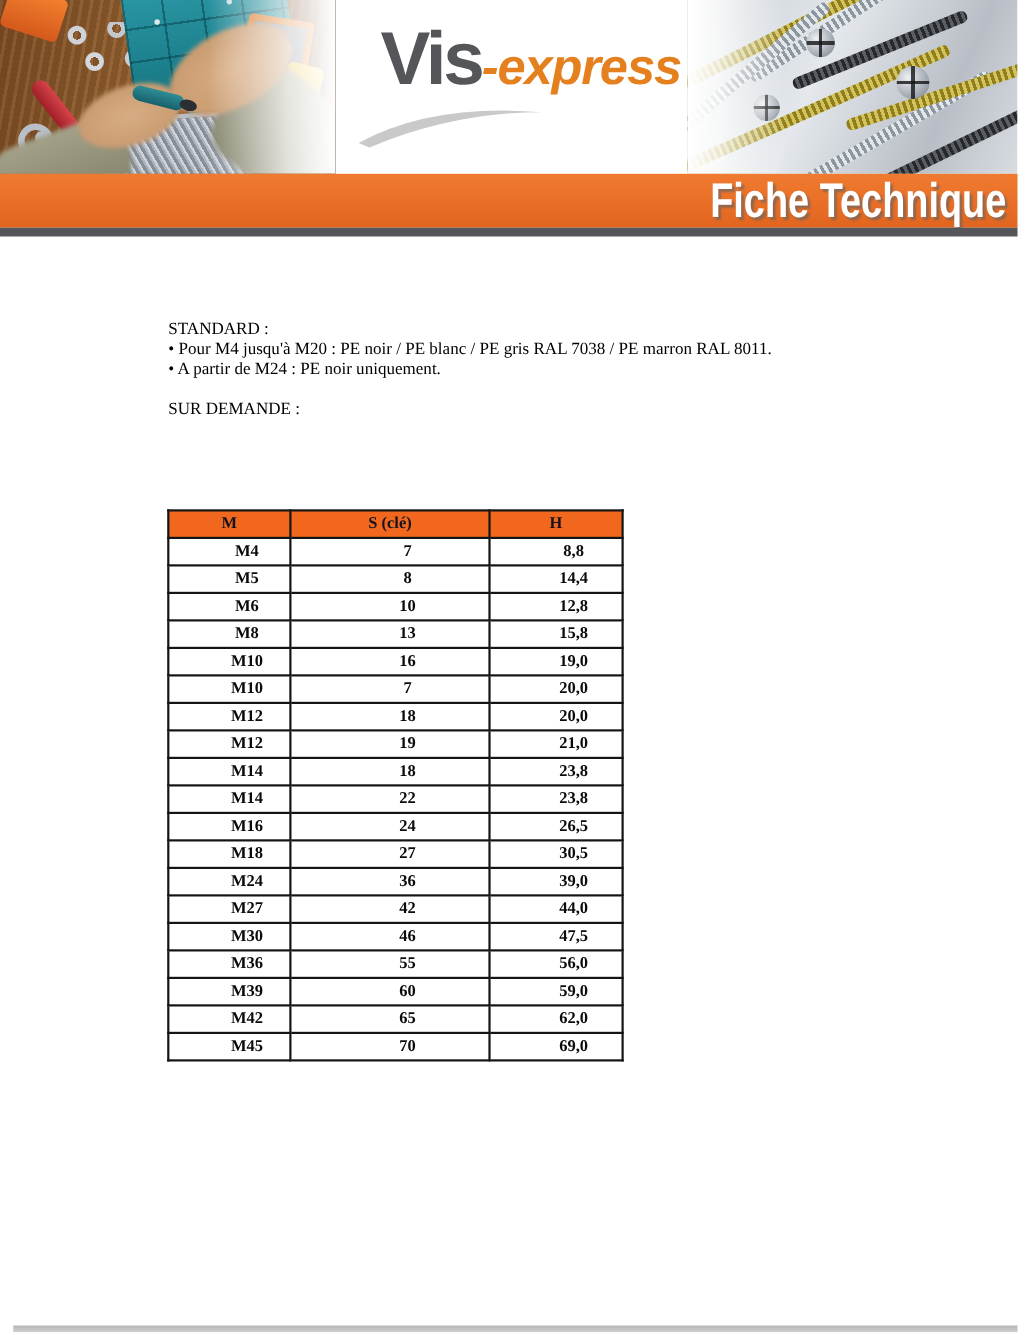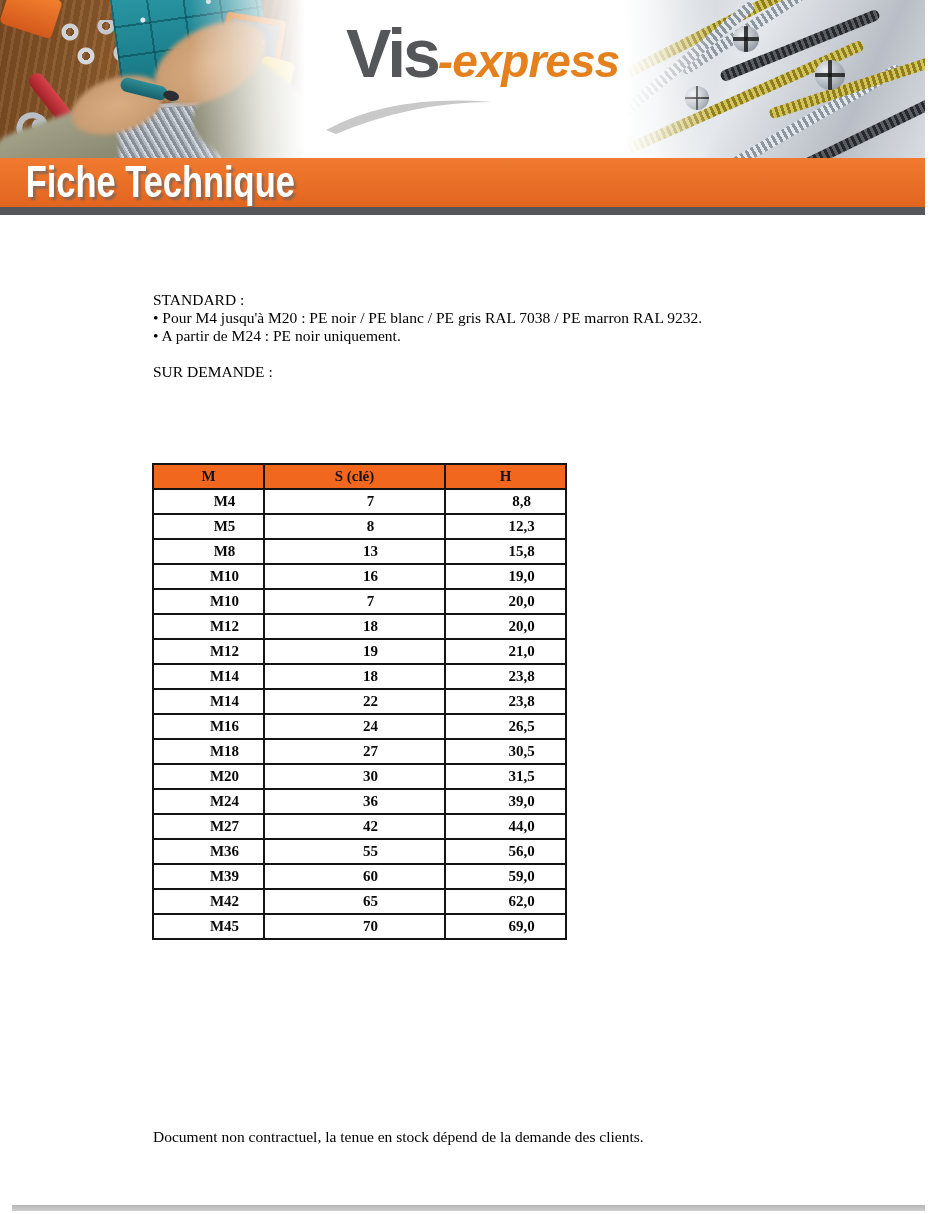--- a/index.html
+++ b/index.html
@@ -64,21 +64,21 @@
   .screw.dark{background:repeating-linear-gradient(90deg,#26282b 0 3px,#5a5e63 3px 6px);}
   .head{position:absolute;border-radius:50%;
      background:
        linear-gradient(0deg, transparent 44%, rgba(20,20,20,.8) 44% 56%, transparent 56%),
        linear-gradient(90deg, transparent 44%, rgba(20,20,20,.8) 44% 56%, transparent 56%),
        radial-gradient(circle at 35% 35%, #eef1f4, #9aa1aa 70%, #6c737b);}
   #photo-right .fade{position:absolute;inset:0;background:linear-gradient(to left,transparent 70%,rgba(255,255,255,.8) 90%,#fff 100%);}
 
   
   #banner{position:absolute;left:0;top:158px;width:940px;height:49px;
-     background:linear-gradient(#f07a30,#e2651f);display:flex;align-items:center;justify-content:flex-start;}
+     background:linear-gradient(#f07a30,#e2651f);display:flex;align-items:center;justify-content:flex-end;}
   #banner-title{font-family:"Liberation Sans", sans-serif;font-weight:700;font-size:41px;color:#ffffff;
      transform:scale(.84,1.08);letter-spacing:0px;
      text-shadow:3px 3px 2px rgba(100,100,100,.65);}
   #dark-bar{position:absolute;left:0;top:207px;width:940px;height:8px;background:#55565a;}
 
   
   #logo{position:absolute;left:300px;top:0;width:350px;height:158px;background:transparent;}
   #logo-text{position:absolute;left:46px;top:14px;white-space:nowrap;font-family:"Liberation Sans", sans-serif;}
   #logo-primary{font-size:68px;font-weight:700;color:#55565a;letter-spacing:-3px;}
   #logo-secondary{font-size:46px;font-weight:700;font-style:italic;color:#e5801f;letter-spacing:-1px;}
@@ -149,21 +149,21 @@
     </svg>
   </div>
 
   <div id="banner">
     <div id="banner-title">Fiche Technique</div>
   </div>
   <div id="dark-bar"></div>
 
   <div id="specs-text">
     <p>STANDARD :</p>
-    <p>• Pour M4 jusqu'à M20 : PE noir / PE blanc / PE gris RAL 7038 / PE marron RAL 9232.</p>
+    <p>• Pour M4 jusqu'à M20 : PE noir / PE blanc / PE gris RAL 7038 / PE marron RAL 8011.</p>
     <p>• A partir de M24 : PE noir uniquement.</p>
     <div class="gap"></div>
     <p>SUR DEMANDE :</p>
   </div>
 
   <table id="spec-table">
     <thead>
       <tr>
         <th class="col-m">M</th>
         <th class="col-s">S (clé)</th>
@@ -172,21 +172,26 @@
     </thead>
     <tbody>
         <tr>
           <td>M4</td>
           <td>7</td>
           <td>8,8</td>
         </tr>
         <tr>
           <td>M5</td>
           <td>8</td>
-          <td>12,3</td>
+          <td>14,4</td>
+        </tr>
+        <tr>
+          <td>M6</td>
+          <td>10</td>
+          <td>12,8</td>
         </tr>
         <tr>
           <td>M8</td>
           <td>13</td>
           <td>15,8</td>
         </tr>
         <tr>
           <td>M10</td>
           <td>16</td>
           <td>19,0</td>
@@ -220,35 +225,35 @@
           <td>M16</td>
           <td>24</td>
           <td>26,5</td>
         </tr>
         <tr>
           <td>M18</td>
           <td>27</td>
           <td>30,5</td>
         </tr>
         <tr>
-          <td>M20</td>
-          <td>30</td>
-          <td>31,5</td>
-        </tr>
-        <tr>
           <td>M24</td>
           <td>36</td>
           <td>39,0</td>
         </tr>
         <tr>
           <td>M27</td>
           <td>42</td>
           <td>44,0</td>
         </tr>
         <tr>
+          <td>M30</td>
+          <td>46</td>
+          <td>47,5</td>
+        </tr>
+        <tr>
           <td>M36</td>
           <td>55</td>
           <td>56,0</td>
         </tr>
         <tr>
           <td>M39</td>
           <td>60</td>
           <td>59,0</td>
         </tr>
         <tr>
@@ -257,16 +262,15 @@
           <td>62,0</td>
         </tr>
         <tr>
           <td>M45</td>
           <td>70</td>
           <td>69,0</td>
         </tr>
       </tbody>
   </table>
 
-  <div id="footer-note">Document non contractuel, la tenue en stock dépend de la demande des clients.</div>
   <div id="bottom-bar"></div>
 
 </div>
 
 </body></html>

